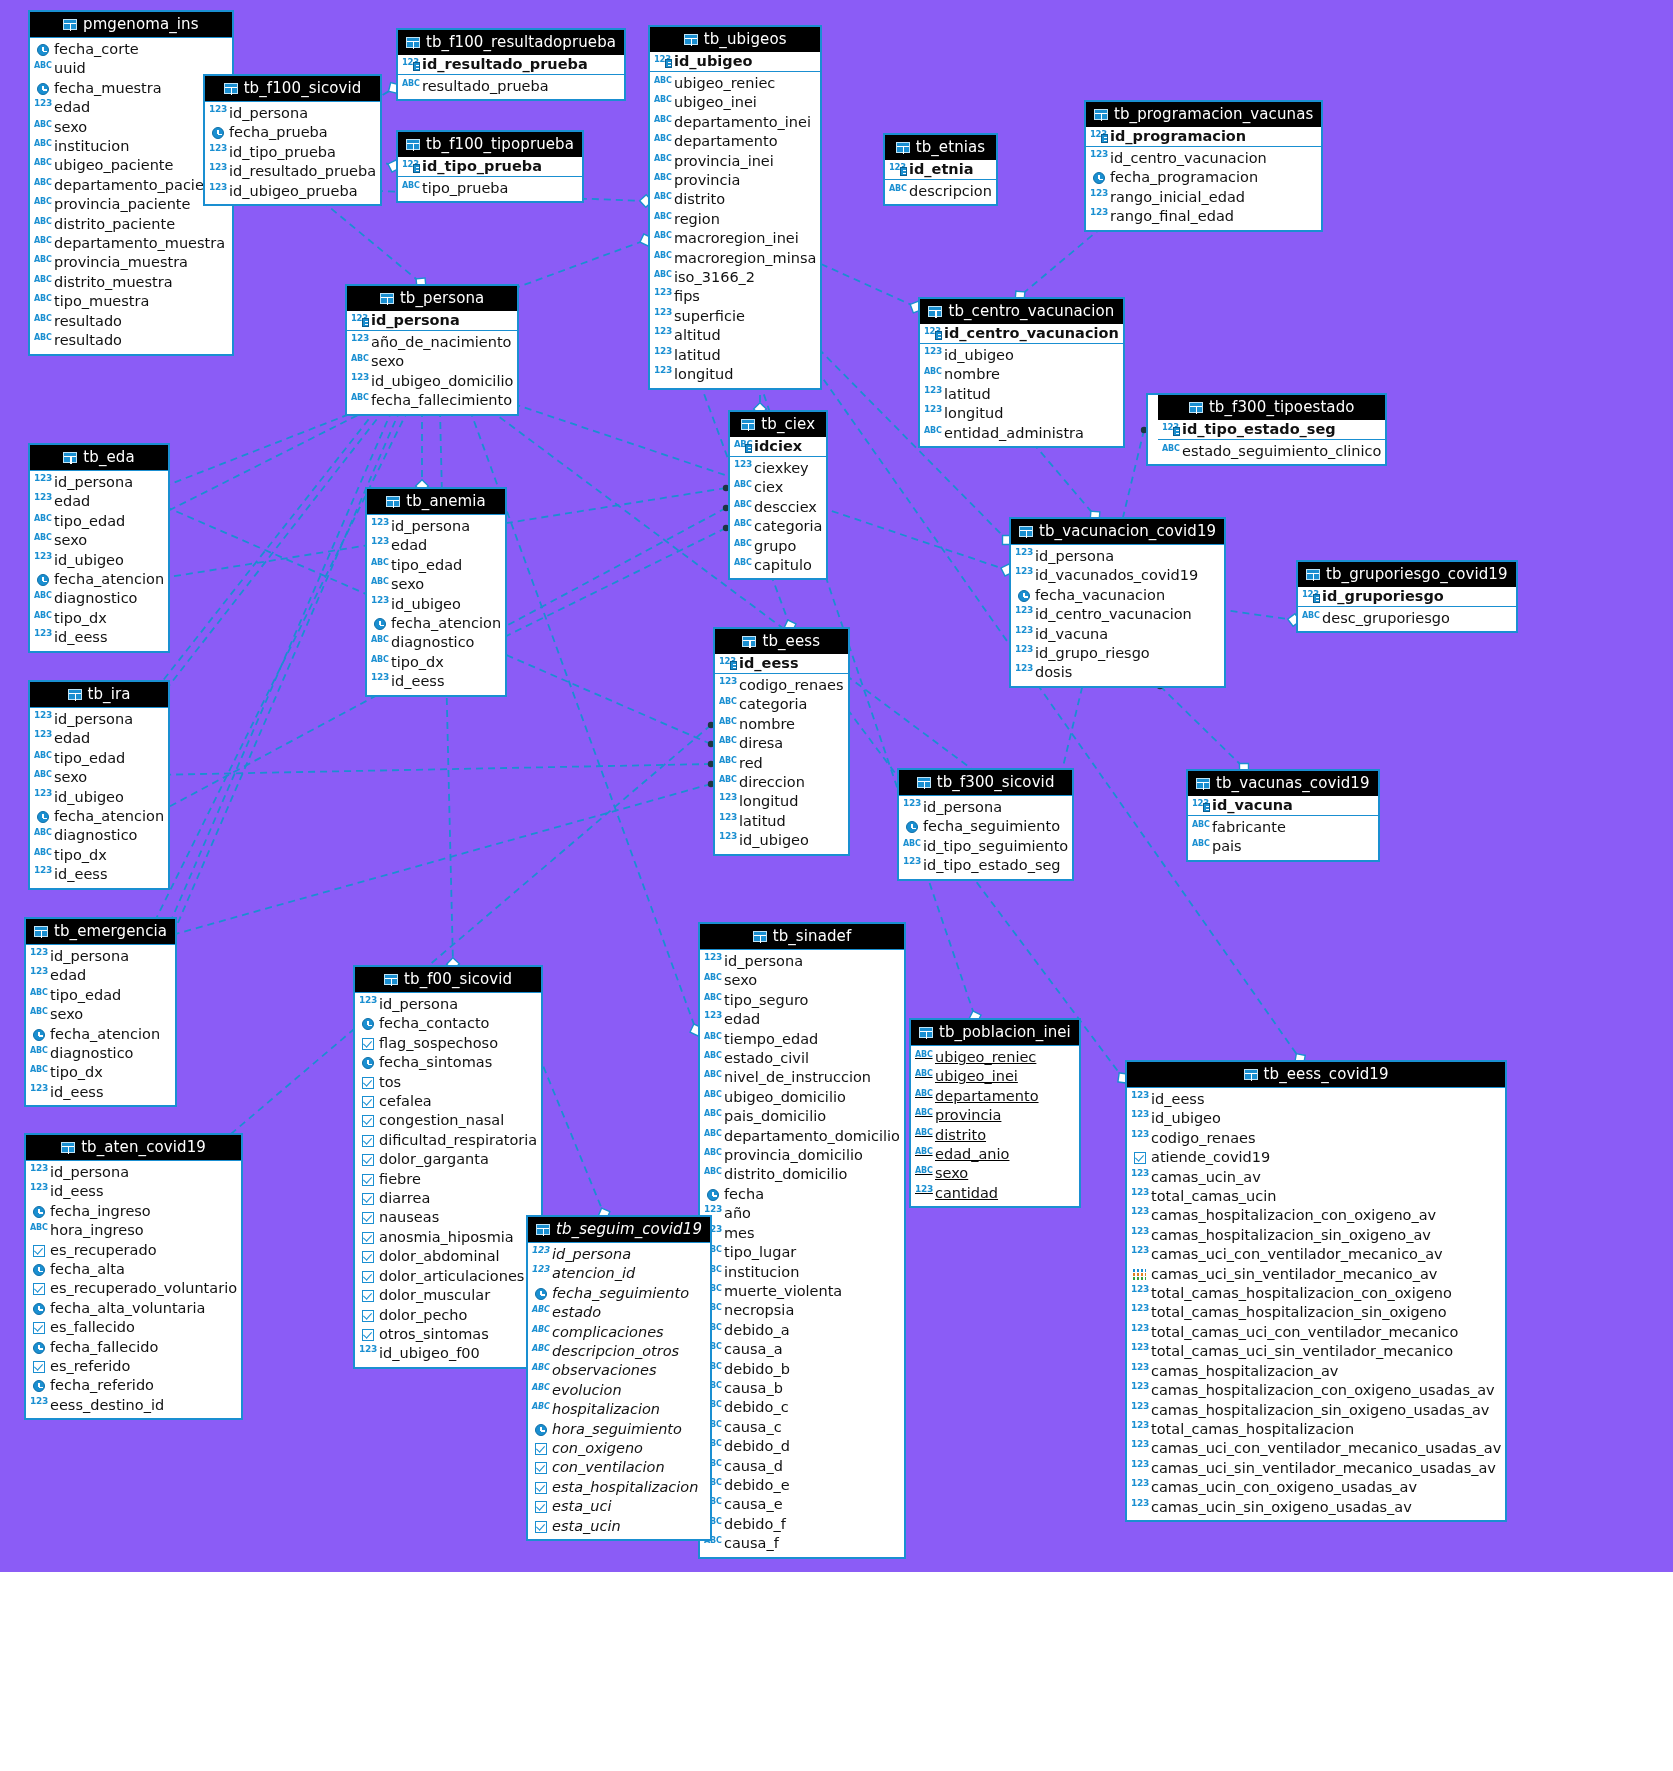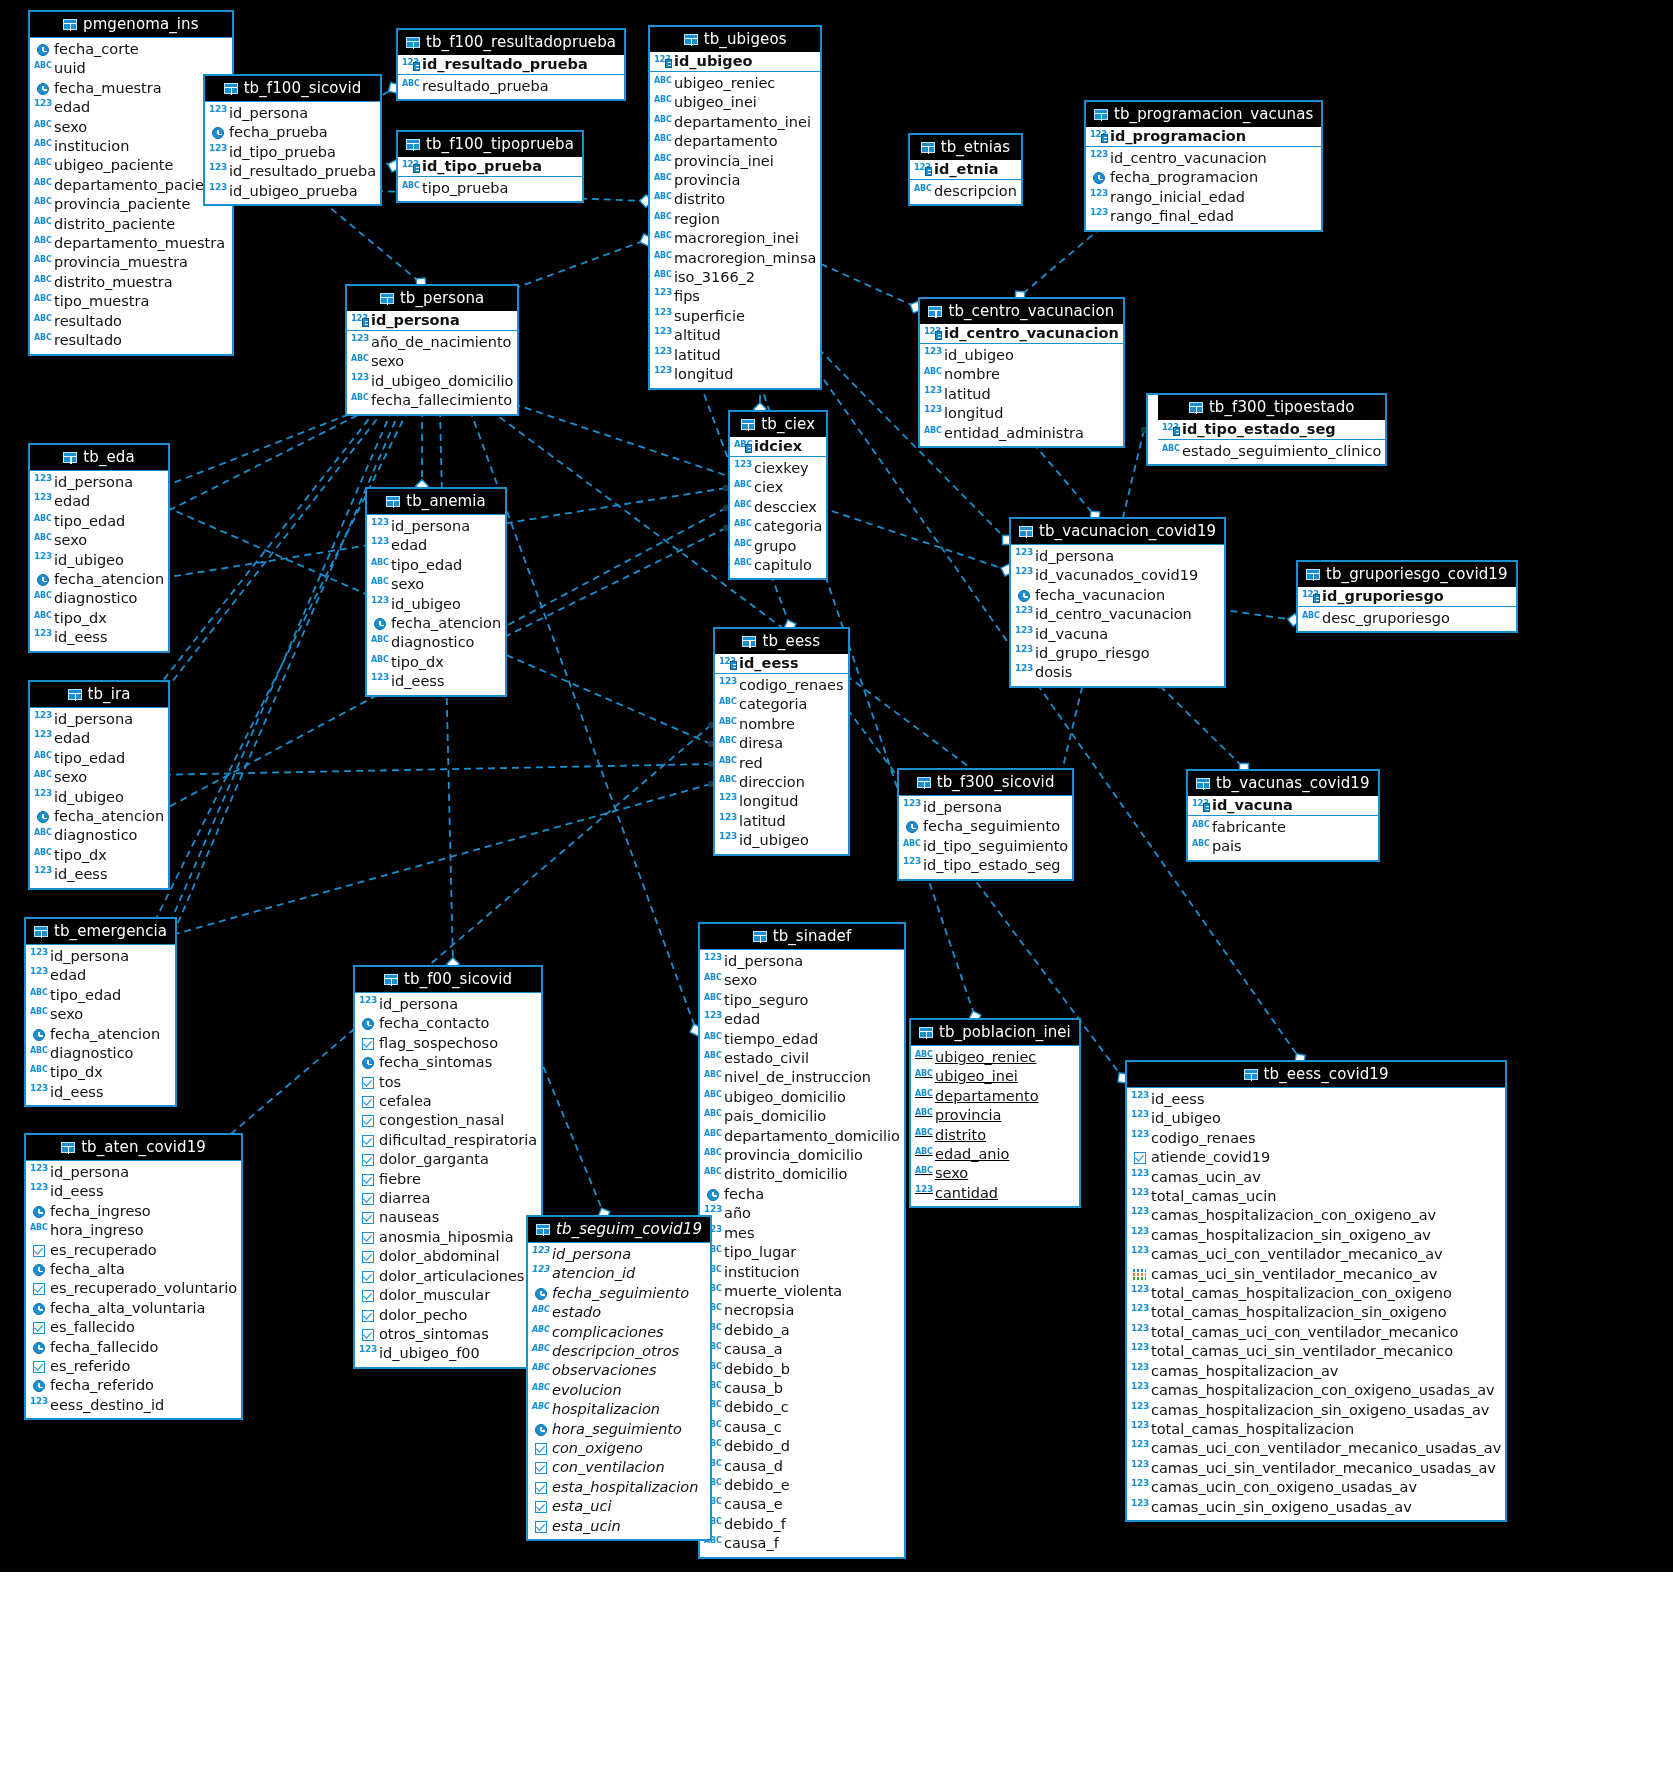--- a/index.html
+++ b/index.html
@@ -5,21 +5,21 @@
   * { box-sizing: border-box; }
   html, body {
     margin: 0; padding: 0;
     background: #ffffff;
     font-family: "DejaVu Sans", "Liberation Sans", sans-serif;
   }
   #canvas {
     position: relative;
     width: 1673px;
     height: 1572px;
-    background: #000000;
+    background: #8b5cf6;
     overflow: hidden;
   }
   #links {
     position: absolute;
     left: 0; top: 0;
     width: 1673px; height: 1771px;
     pointer-events: none;
   }
   .tbl {
     position: absolute;
@@ -465,21 +465,21 @@
         <div class="f">
           <span class="ic ic-123">123</span>
           <span>latitud</span>
         </div>
         <div class="f">
           <span class="ic ic-123">123</span>
           <span>longitud</span>
         </div>
       </div>
     </div>
-    <div class="tbl" style="left: 883px; top: 133px; min-width: 98px; margin-left: 25px;">
+    <div class="tbl" style="left: 883px; top: 133px; min-width: 98px;">
       <div class="tbl-hdr">
         <span class="tbl-icon"></span>
         <span class="tname">tb_etnias</span>
       </div>
       <div class="pk-row">
         <span class="pk-badge">
           <span class="tp">123</span>
           <span class="key"></span>
         </span>
         <span>id_etnia</span>

